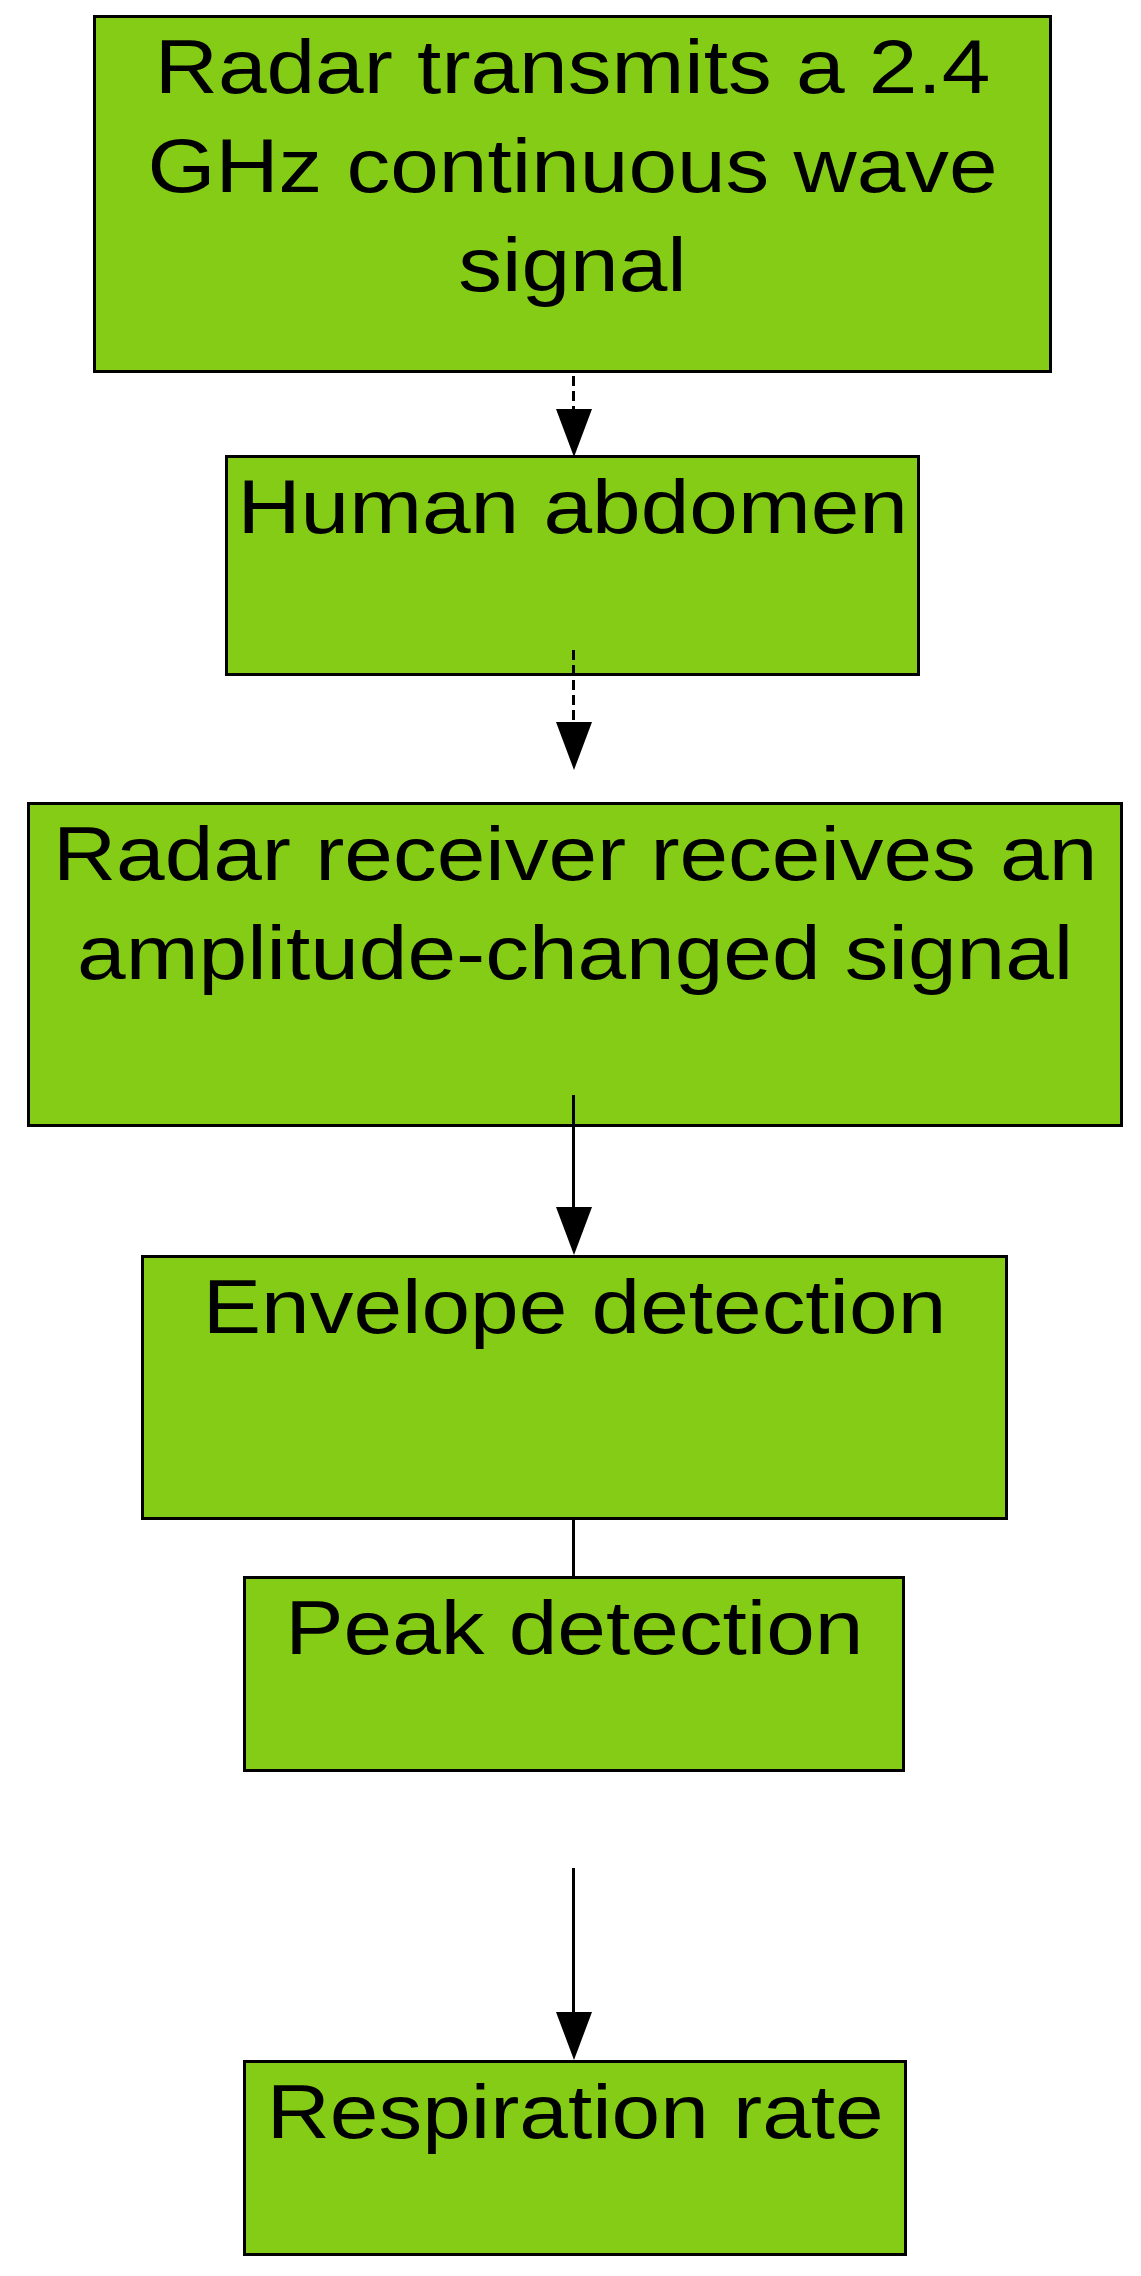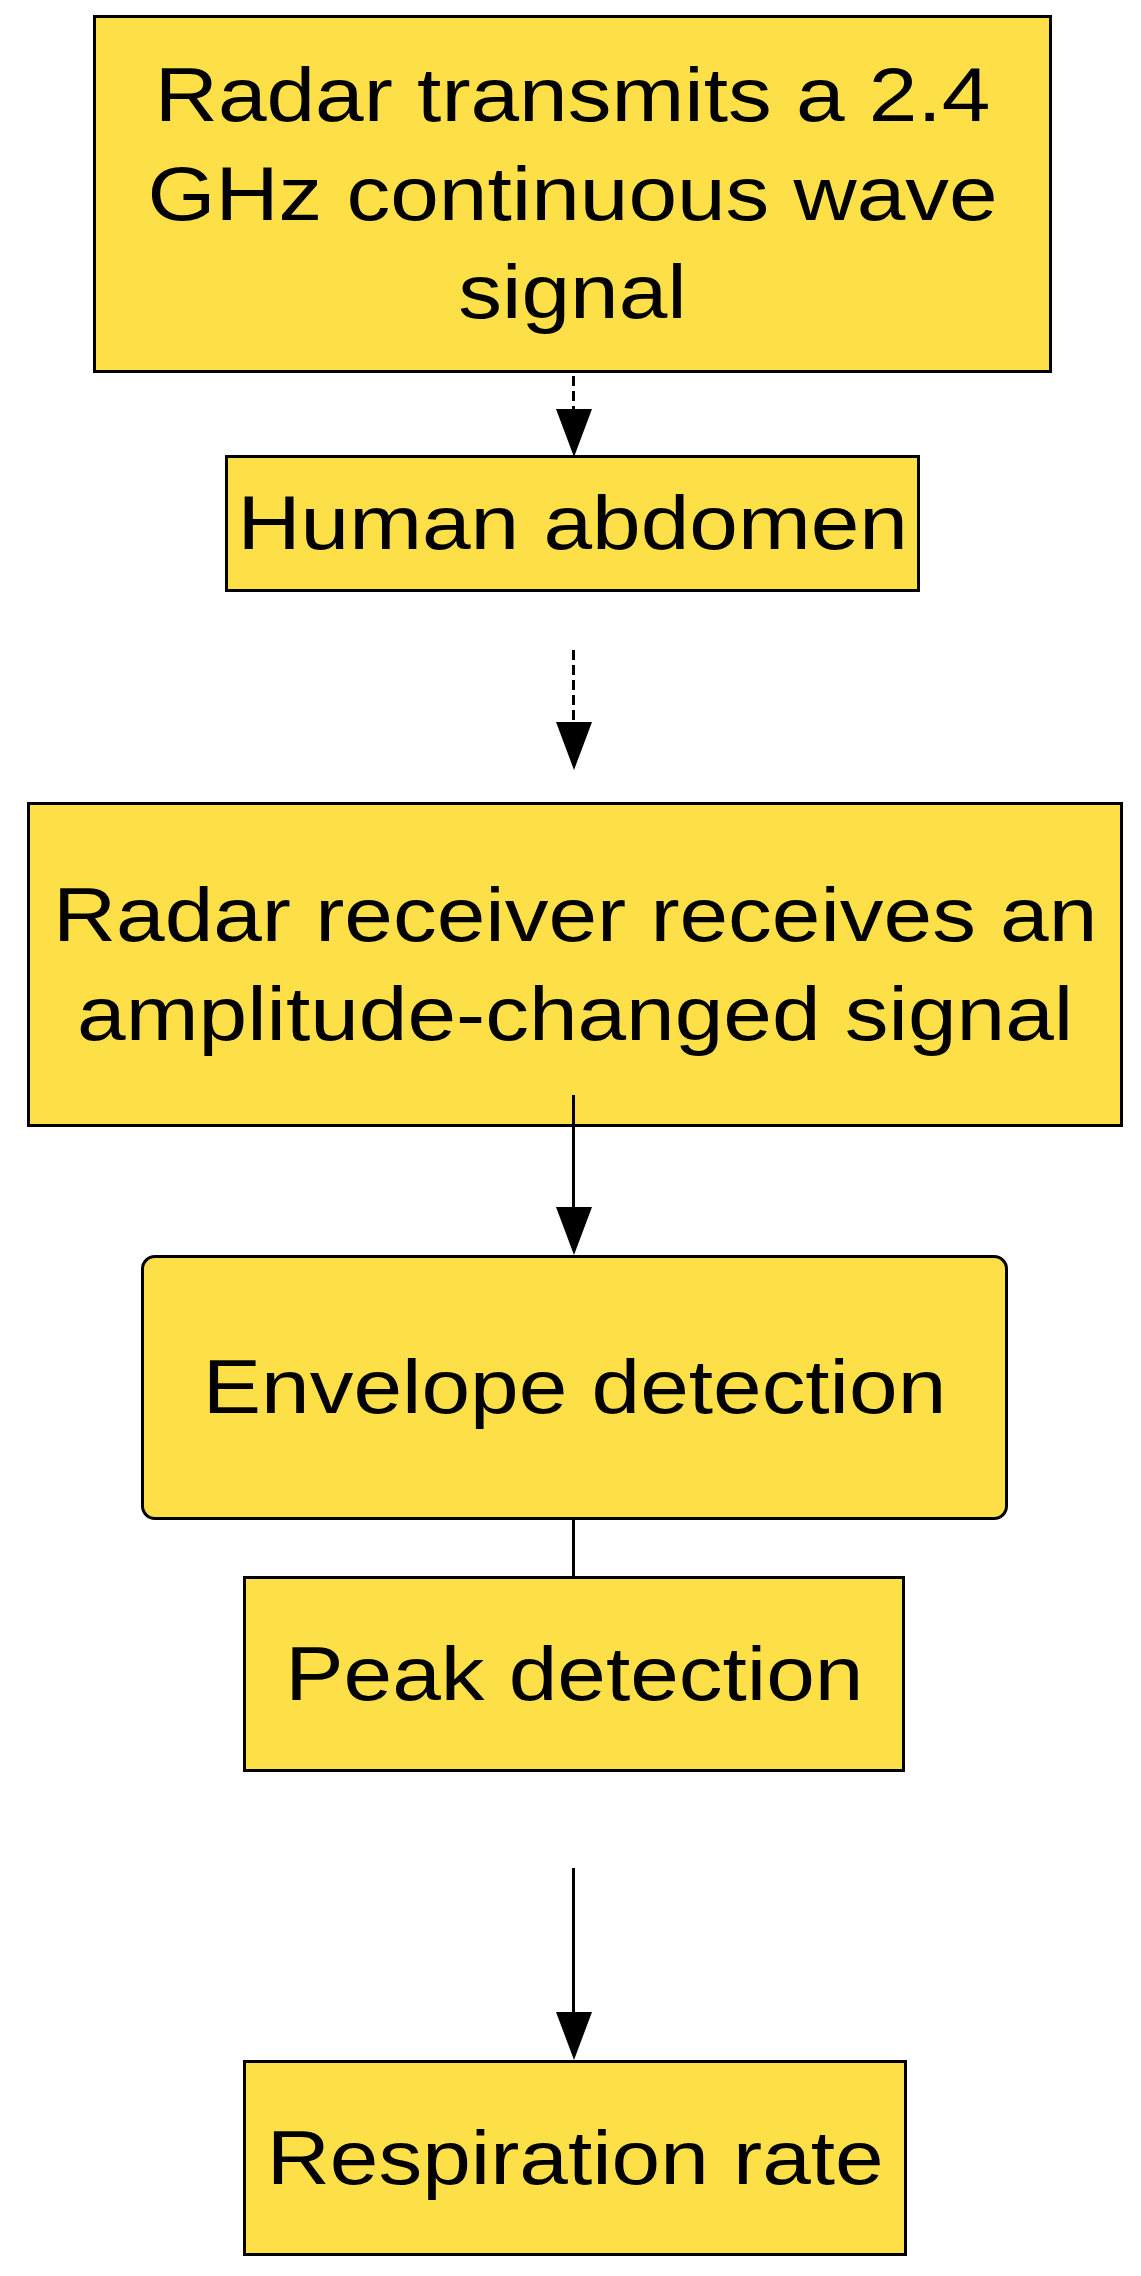--- a/index.html
+++ b/index.html
@@ -13,23 +13,23 @@
     height: 2276px;
     background: #ffffff;
     font-family: "Liberation Sans", "DejaVu Sans", sans-serif;
     color: #000000;
     overflow: hidden;
   }
   .node {
     position: absolute;
     box-sizing: border-box;
     border: 3px solid #000000;
-    background: #fde047;
+    background: #84cc16;
     display: flex;
-    align-items: center;
+    align-items: flex-start;
     justify-content: center;
   }
   .node .label {
     width: 87%;
     text-align: center;
     font-size: 76px;
     line-height: 1.3;
     transform: scaleX(1.15);
     transform-origin: center;
     white-space: normal;
@@ -56,35 +56,35 @@
 
 <div class="canvas">
 
   <div class="node" style="left:93px; top:15px; width:959px; height:358px;">
     <div class="label">Radar transmits a 2.4 GHz continuous wave signal</div>
   </div>
 
   <div class="shaft dashed" style="left:572px; top:376px; height:33px;"></div>
   <div class="head" style="left:556px; top:409px;"></div>
 
-  <div class="node" style="left:225px; top:455px; width:695px; height:137px;">
+  <div class="node" style="left:225px; top:455px; width:695px; height:221px;">
     <div class="label">Human abdomen</div>
   </div>
 
   <div class="shaft dashed" style="left:572px; top:650px; height:72px;"></div>
   <div class="head" style="left:556px; top:722px;"></div>
 
   <div class="node" style="left:27px; top:770px; width:1096px; height:325px;margin-top:32px;">
     <div class="label">Radar receiver receives an amplitude-changed signal</div>
   </div>
 
   <div class="shaft" style="left:572px; top:1095px; height:112px;"></div>
   <div class="head" style="left:556px; top:1207px;"></div>
 
-  <div class="node" style="left:141px; top:1255px; width:867px; height:265px;border-radius:14px;">
+  <div class="node" style="left:141px; top:1255px; width:867px; height:265px;">
     <div class="label">Envelope detection</div>
   </div>
 
   <div class="shaft" style="left:572px; top:1520px; height:104px;"></div>
   <div class="head" style="left:556px; top:1624px;"></div>
 
   <div class="node" style="left:243px; top:1576px; width:662px; height:196px;">
     <div class="label">Peak detection</div>
   </div>
 

